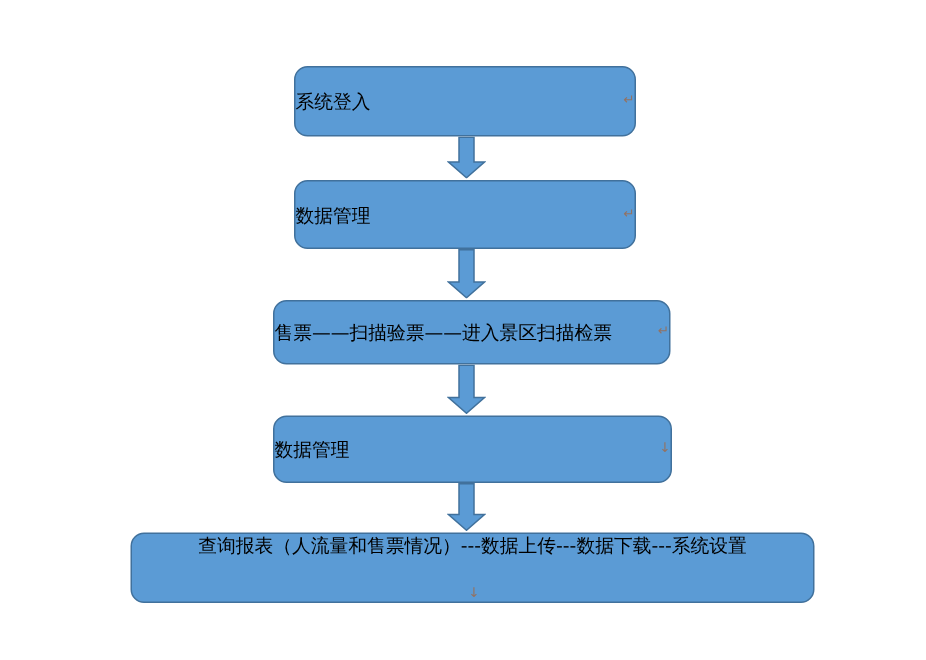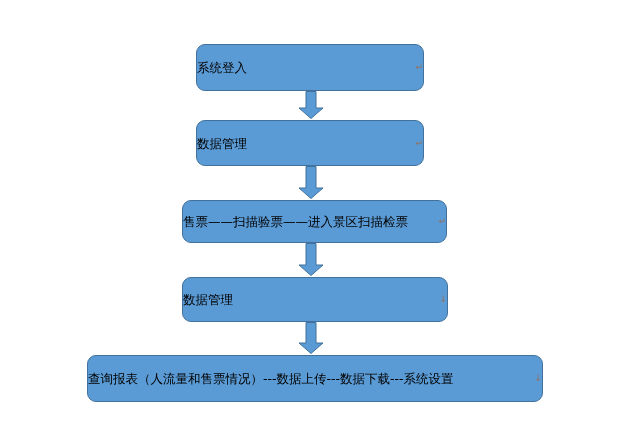--- a/index.html
+++ b/index.html
@@ -79,18 +79,18 @@
 
   <div class="node" style="left:182px;top:277px;width:266px;height:45px;">
     <span class="label">数据管理</span>
       <span class="mark">↓</span>
   </div>
 
   <svg class="arrow" style="top:322px;" width="26" height="32" viewBox="0 0 26 32">
     <polygon points="8,0.5 18,0.5 18,21 25,21 13,31.5 1,21 8,21"></polygon>
   </svg>
 
-  <div class="node" style="left:87px;top:355px;width:456px;height:47px;">
+  <div class="node" style="left:87px;top:355px;width:456px;height:47px;flex-direction:column;">
     <span class="label">查询报表（人流量和售票情况）---数据上传---数据下载---系统设置</span>
       <span class="mark">↓</span>
   </div>
 
 </div>
 
 </body></html>

